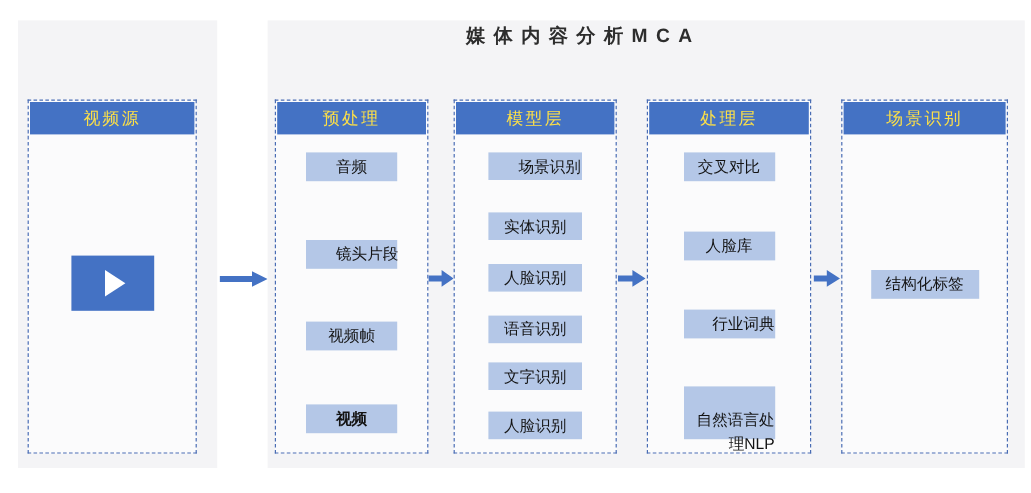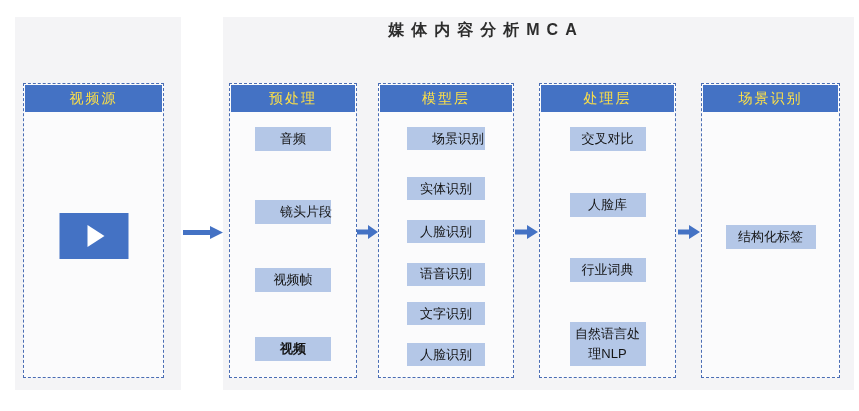--- a/index.html
+++ b/index.html
@@ -75,27 +75,28 @@
 
   .c3-i0 { top: 43px; padding-left: 24px; }
   .c3-i1 { top: 93px; }
   .c3-i2 { top: 136px; }
   .c3-i3 { top: 179px; font-family: Liberation Mono, monospace; }
   .c3-i4 { top: 218px; }
   .c3-i5 { top: 259px; }
 
   .c4-i0 { top: 43px; }
   .c4-i1 { top: 109px; }
-  .c4-i2 { top: 174px; }
+  .c4-i2 { top: 174px; text-align: right; }
   .c4-i3 {
     top: 238px;
     height: 44px;
     line-height: 20px;
     white-space: normal;
-    padding-top: 2px;
+    padding-top: 18px;
+    text-align: right;
   }
 
   .c5-i0 { top: 141px; }
 
   .play-box {
     position: absolute;
     left: 50%;
     top: 129px;
     transform: translateX(-50%);
     width: 69px;

